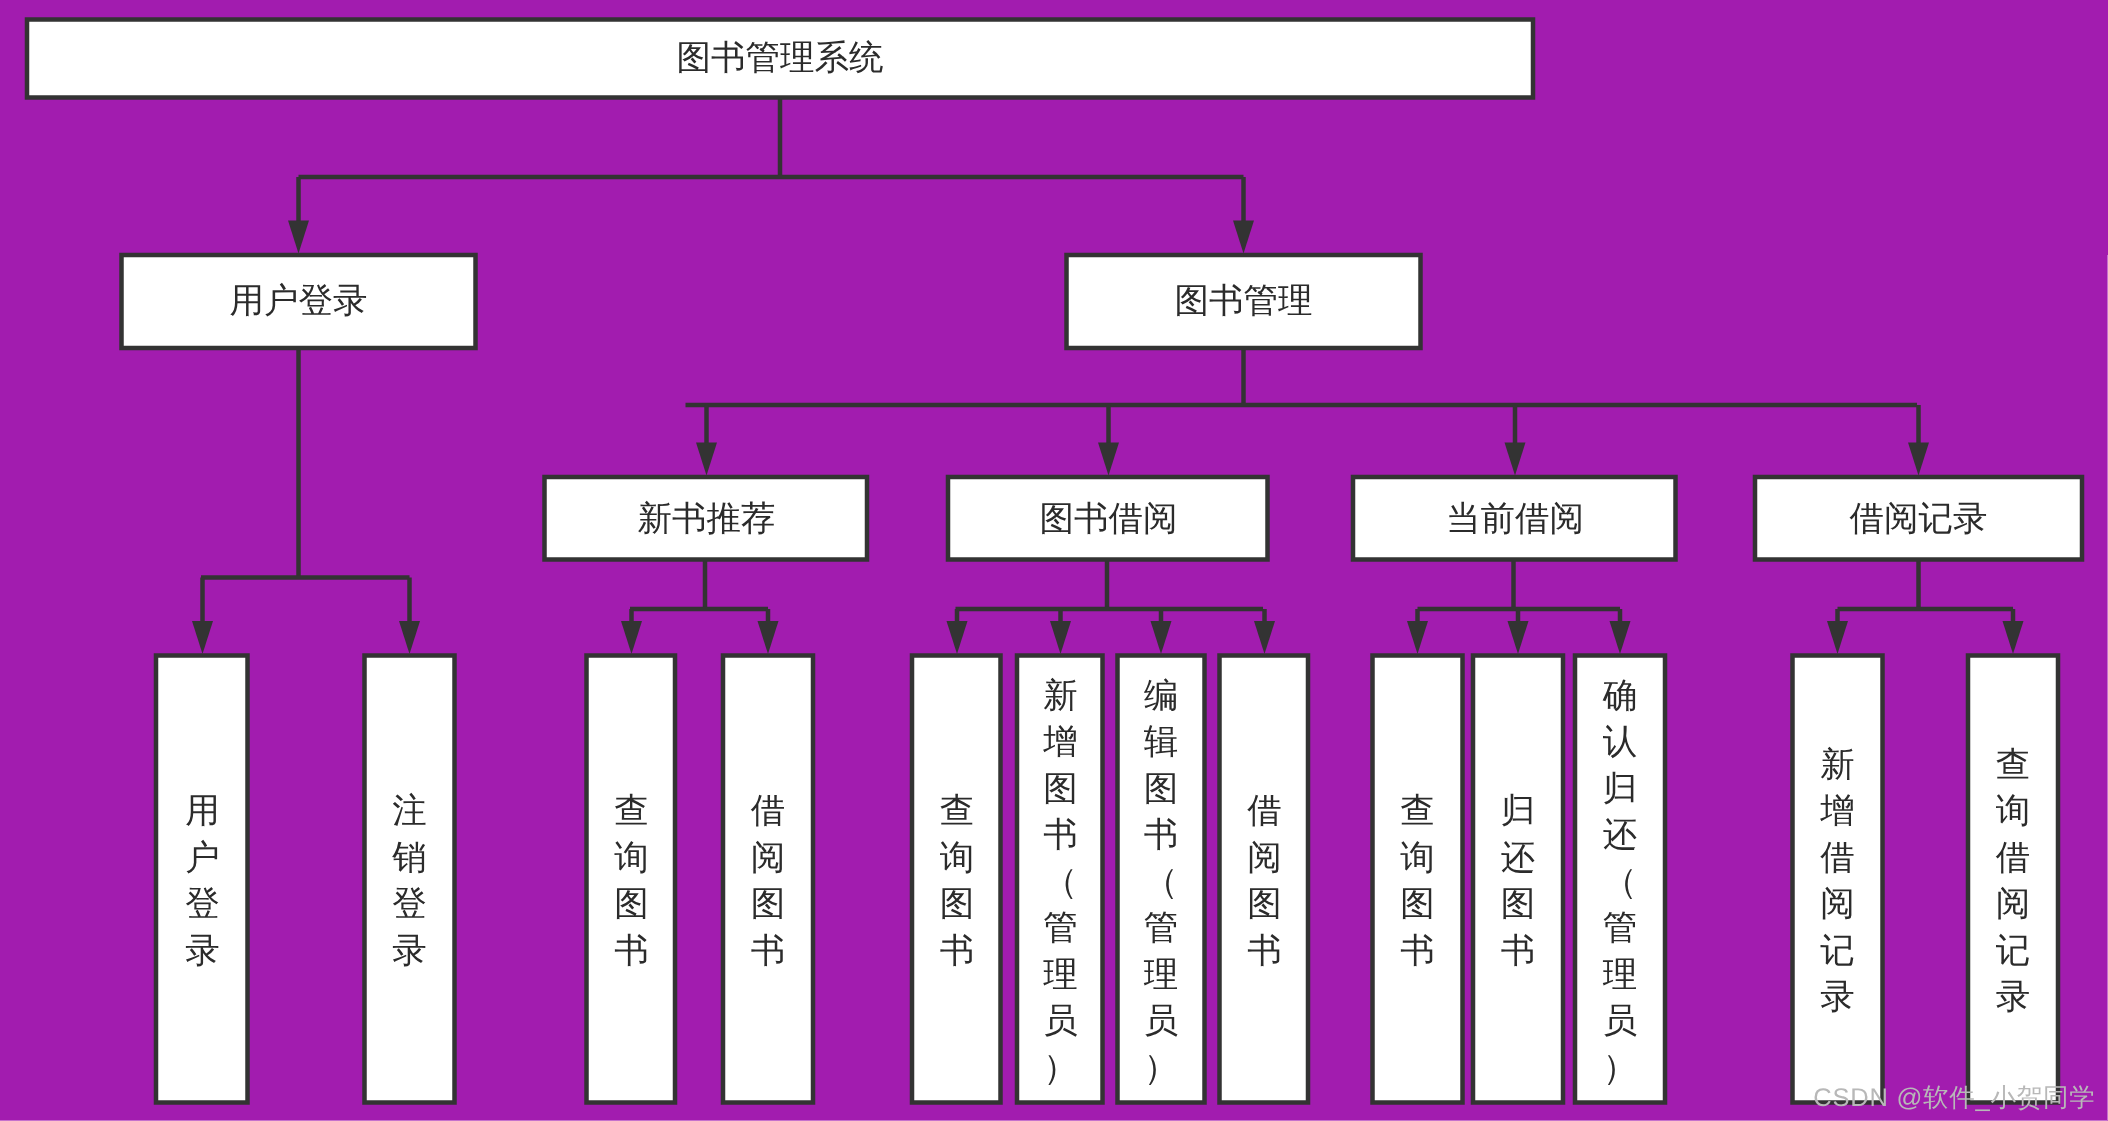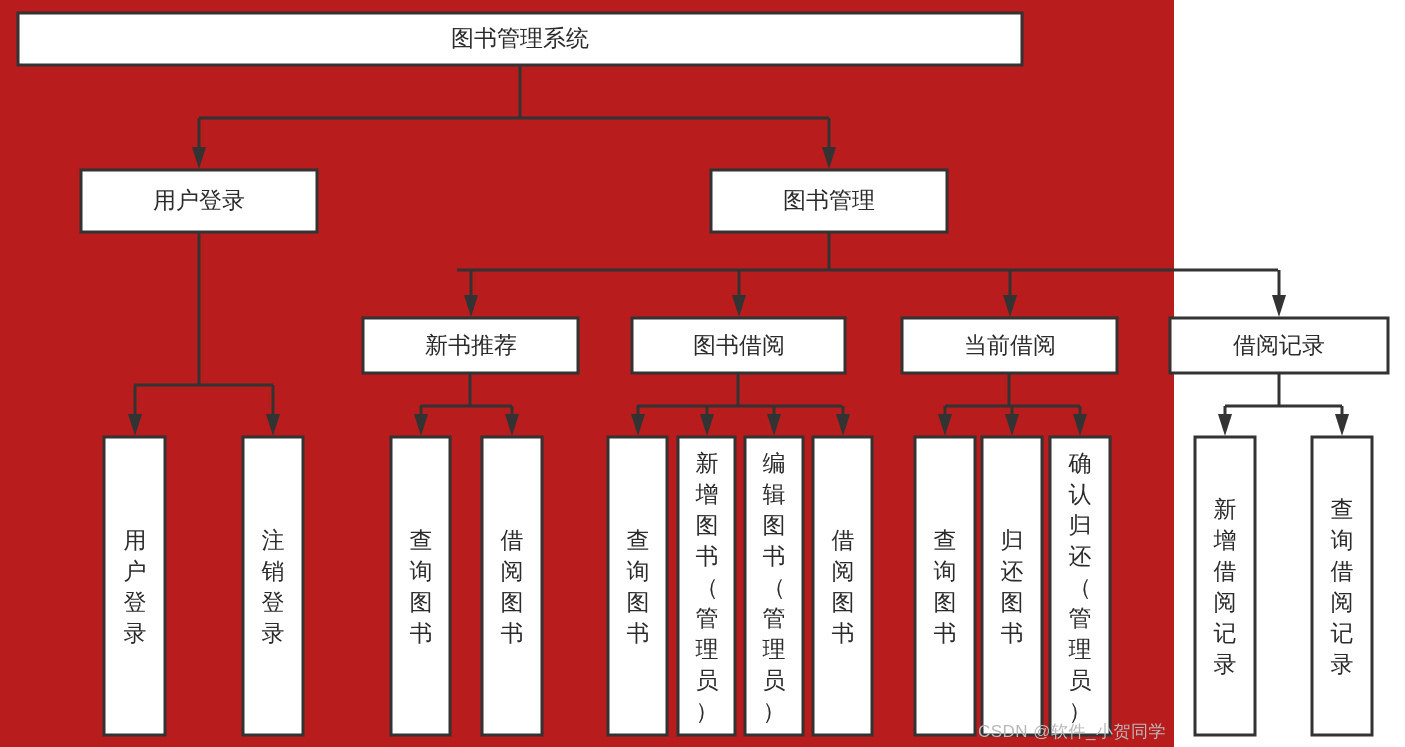--- a/index.html
+++ b/index.html
@@ -10,23 +10,23 @@
   }
   body {
     width: 1405px;
     height: 747px;
     font-family: "Liberation Sans", "DejaVu Sans", sans-serif;
     overflow: hidden;
     position: relative;
   }
   #diagram-root {
     position: relative;
-    width: 1174px;
+    width: 1405px;
     height: 747px;
-    background: #b91c1c;
+    background: #a21caf;
   }
   svg#chart-svg {
     position: absolute;
     left: 0;
     top: 0;
     width: 1405px;
     height: 747px;
     display: block;
   }
   .node-box {

